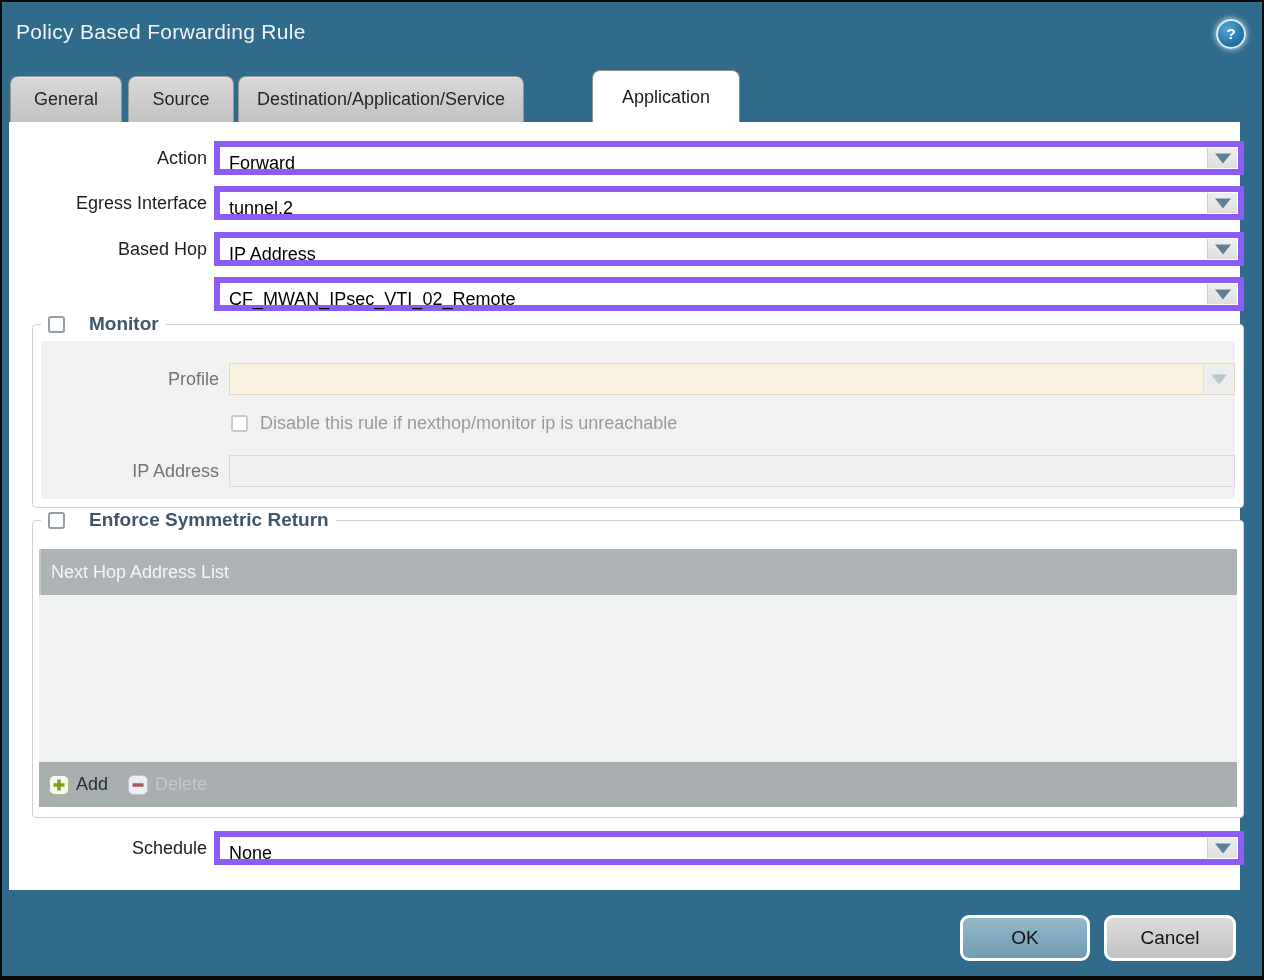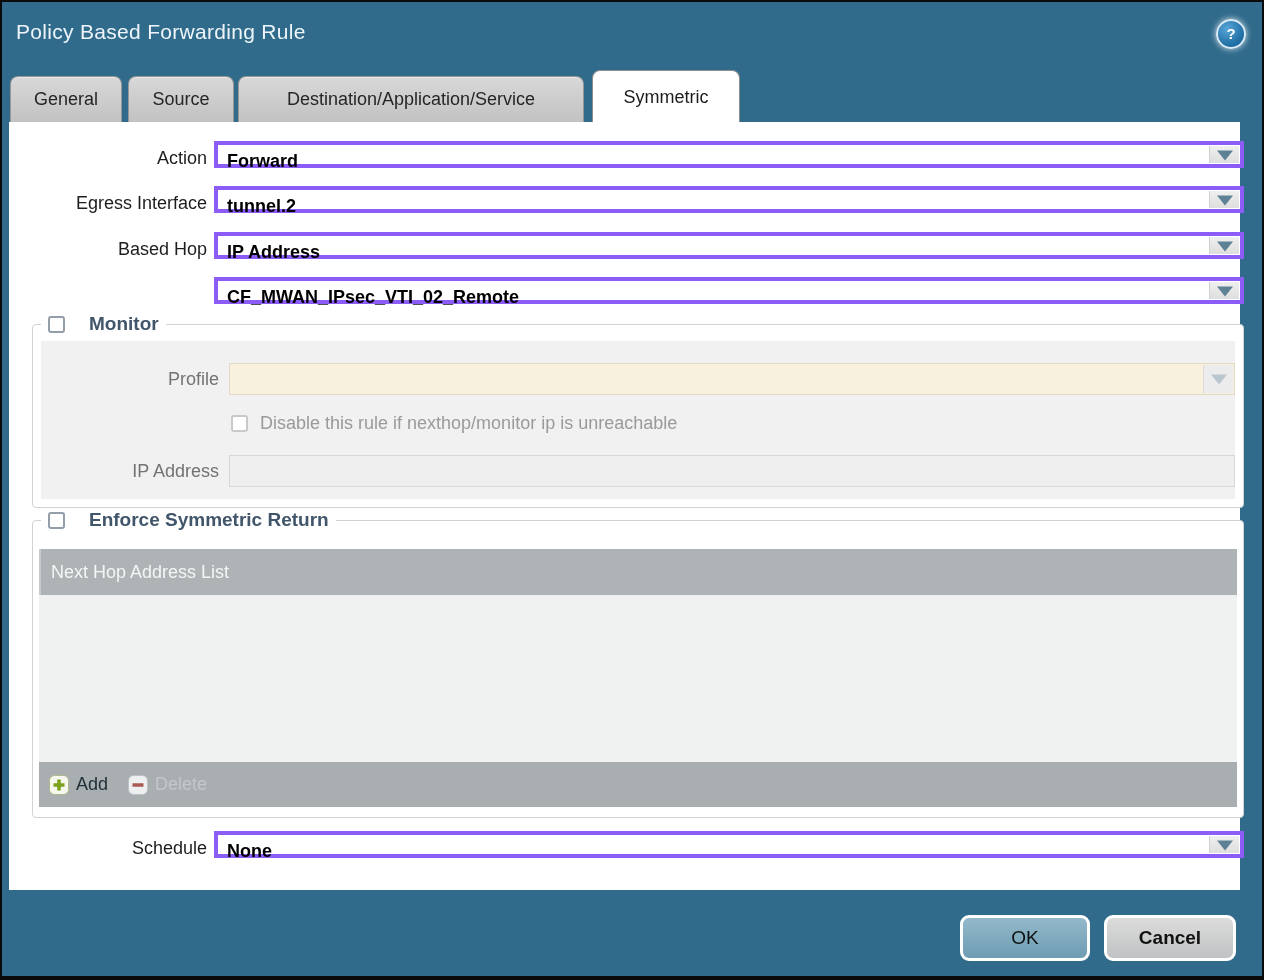--- a/index.html
+++ b/index.html
@@ -26,28 +26,28 @@
     border:1px solid #979797;border-bottom:none;border-radius:8px 8px 0 0;
     color:#262626;font-size:18px;text-align:center;line-height:44px;cursor:pointer;
     box-shadow:inset 0 1px 0 #e9e9e9;
   }
   .tab.active{
     top:0;height:52px;line-height:52px;background:#ffffff;z-index:3;
     border-color:#8d8d8d;box-shadow:none;color:#1c1c1c;
   }
   .tab-general{left:0;width:112px;}
   .tab-source{left:118px;width:106px;}
-  .tab-dest{left:228px;width:346px;}
+  .tab-dest{left:228px;width:286px;}
   .tab-forwarding{left:582px;width:148px;}
 
   
   .content{position:absolute;left:7px;right:22px;top:120px;height:768px;background:#fff;z-index:2;}
 
   .flabel{position:absolute;left:0;width:198px;text-align:right;font-size:18px;color:#1d1d1d;line-height:34px;white-space:nowrap;}
-  .combo{position:absolute;left:205px;width:1030px;height:27px;box-sizing:border-box;background:#fff;border:4px solid #8b5cf6;font-weight:bold;}
+  .combo{position:absolute;left:205px;width:1030px;height:34px;box-sizing:border-box;background:#fff;border:6px solid #8b5cf6;}
   .combo .val{position:absolute;left:9px;top:0;right:34px;line-height:32px;font-size:18px;color:#000;white-space:nowrap;overflow:hidden;}
   .drop{
     position:absolute;top:1px;bottom:1px;right:1px;width:29px;cursor:pointer;
     background:linear-gradient(#efefef,#dedede);border-left:1px solid #cfcfcf;
   }
   .drop .arr{position:absolute;left:50%;top:50%;transform:translate(-50%,-45%);
     width:0;height:0;border-left:8px solid transparent;border-right:8px solid transparent;border-top:10px solid #5e8196;}
   .drop.disabled{background:#ececec;border-left:1px solid #dcdcdc;}
   .drop.disabled .arr{border-top-color:#b9c6ce;}
 
@@ -89,35 +89,35 @@
 
   
   .btn{
     position:absolute;box-sizing:border-box;border:3px solid #ffffff;border-radius:9px;
     font-size:19px;color:#111;text-align:center;cursor:pointer;
     font-family:"Liberation Sans","DejaVu Sans",sans-serif;
   }
   .btn-ok{left:958px;top:913px;width:130px;height:46px;line-height:40px;
     background:linear-gradient(#93b9ca,#6e9cb3);}
   .btn-cancel{left:1102px;top:913px;width:132px;height:46px;line-height:40px;
-    background:linear-gradient(#dcdcdc,#c0c2c3);font-weight:bold;}
+    background:linear-gradient(#dcdcdc,#c0c2c3);}
 </style>
 </head>
 <body>
 
 <div class="dialog">
 
   <div class="title">Policy Based Forwarding Rule</div>
   <div class="help">?</div>
 
   <div class="tabs">
     <div class="tab tab-general">General</div>
     <div class="tab tab-source">Source</div>
     <div class="tab tab-dest">Destination/Application/Service</div>
-    <div class="tab active tab-forwarding">Symmetric</div>
+    <div class="tab active tab-forwarding">Application</div>
   </div>
 
   <div class="content">
 
     <div class="rowpos row-action">
       <div class="flabel">Action</div>
       <div class="combo">
         <span class="val">Forward</span>
         <span class="drop">
             <span class="arr"></span>

